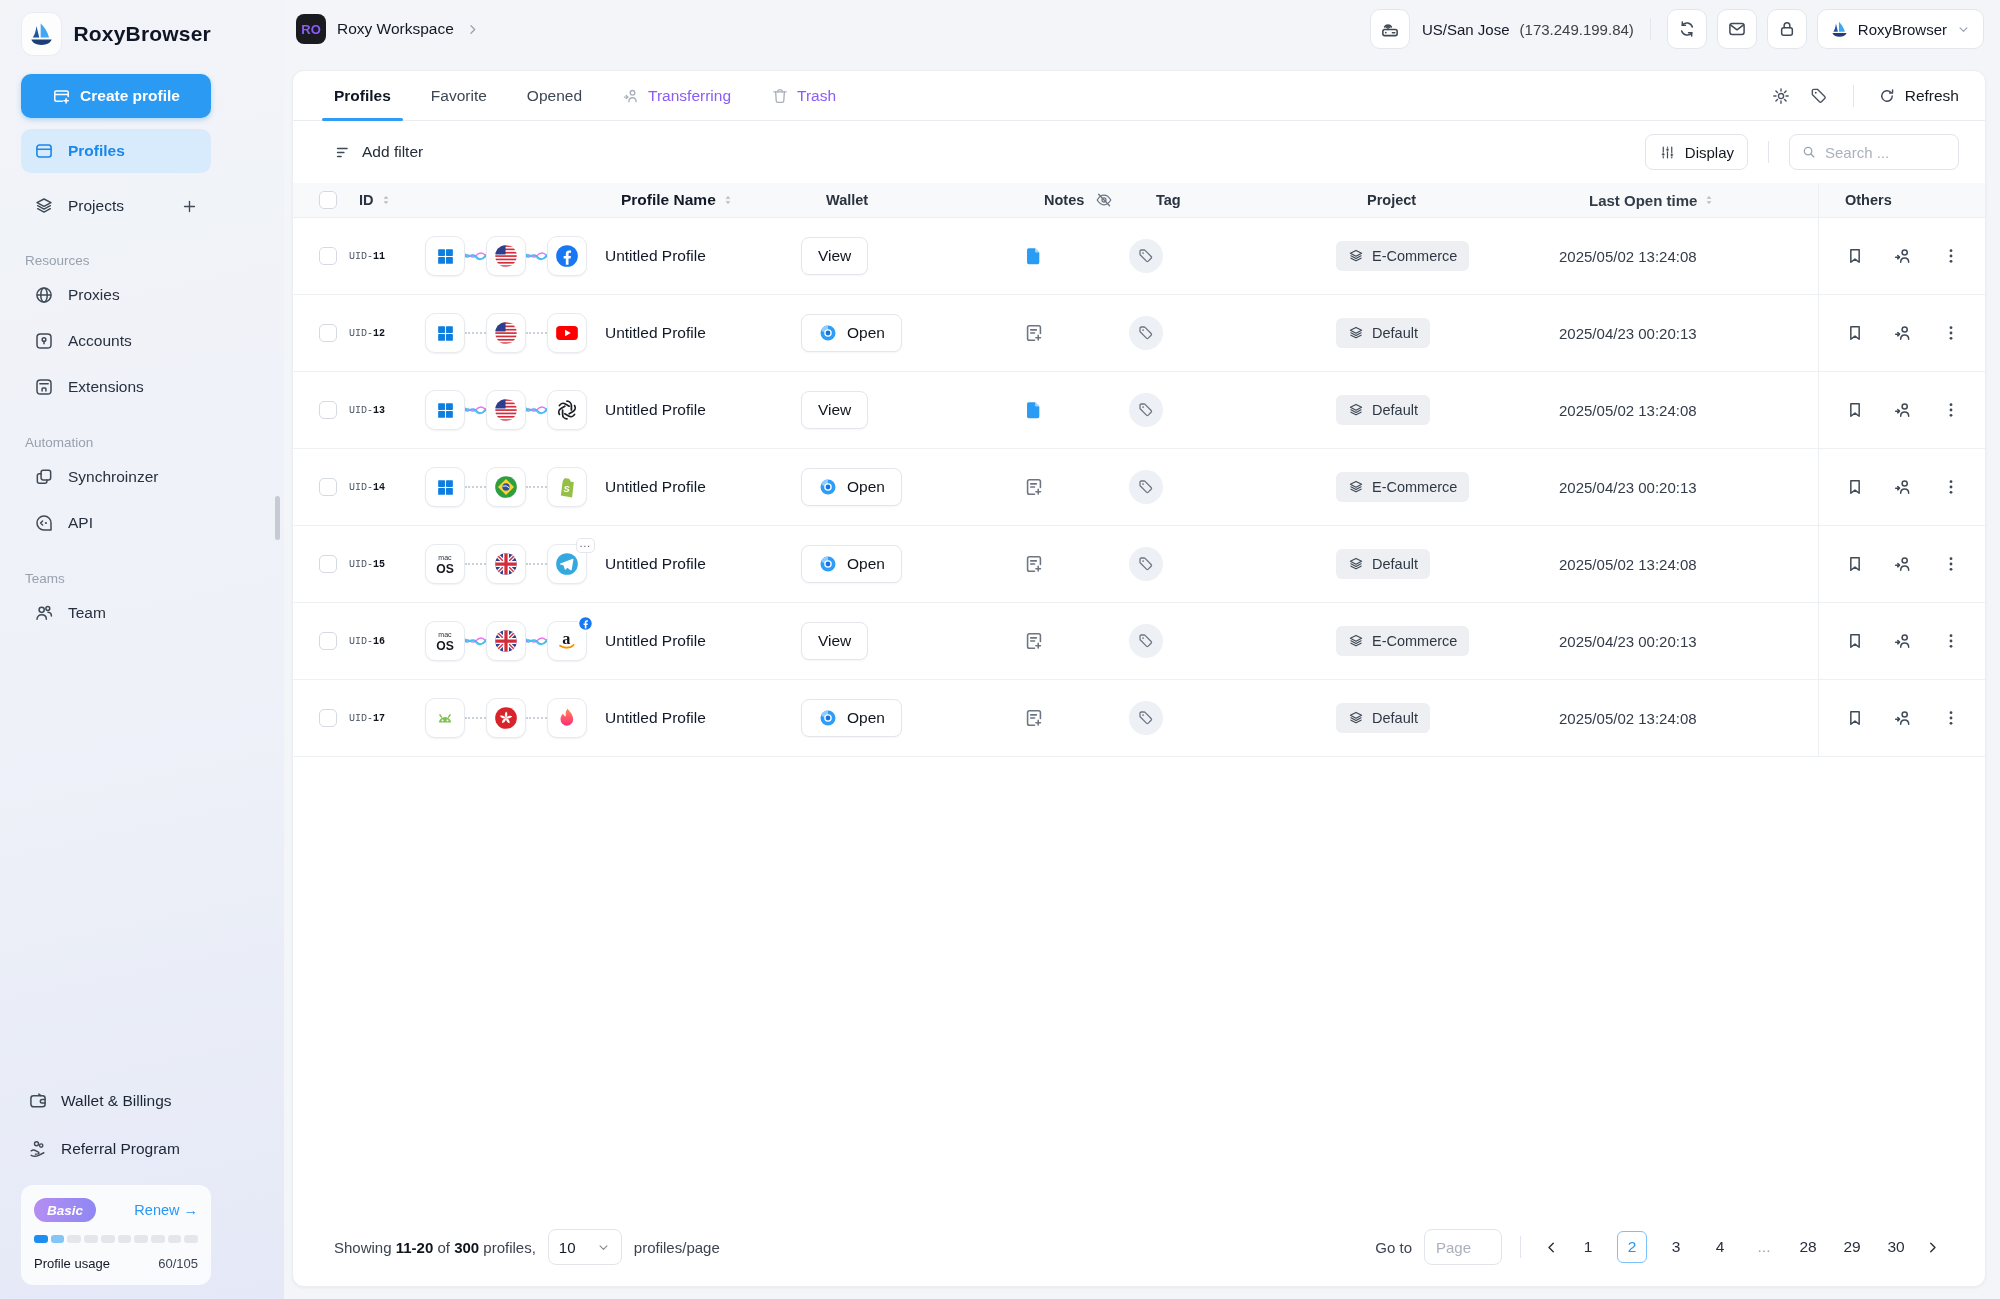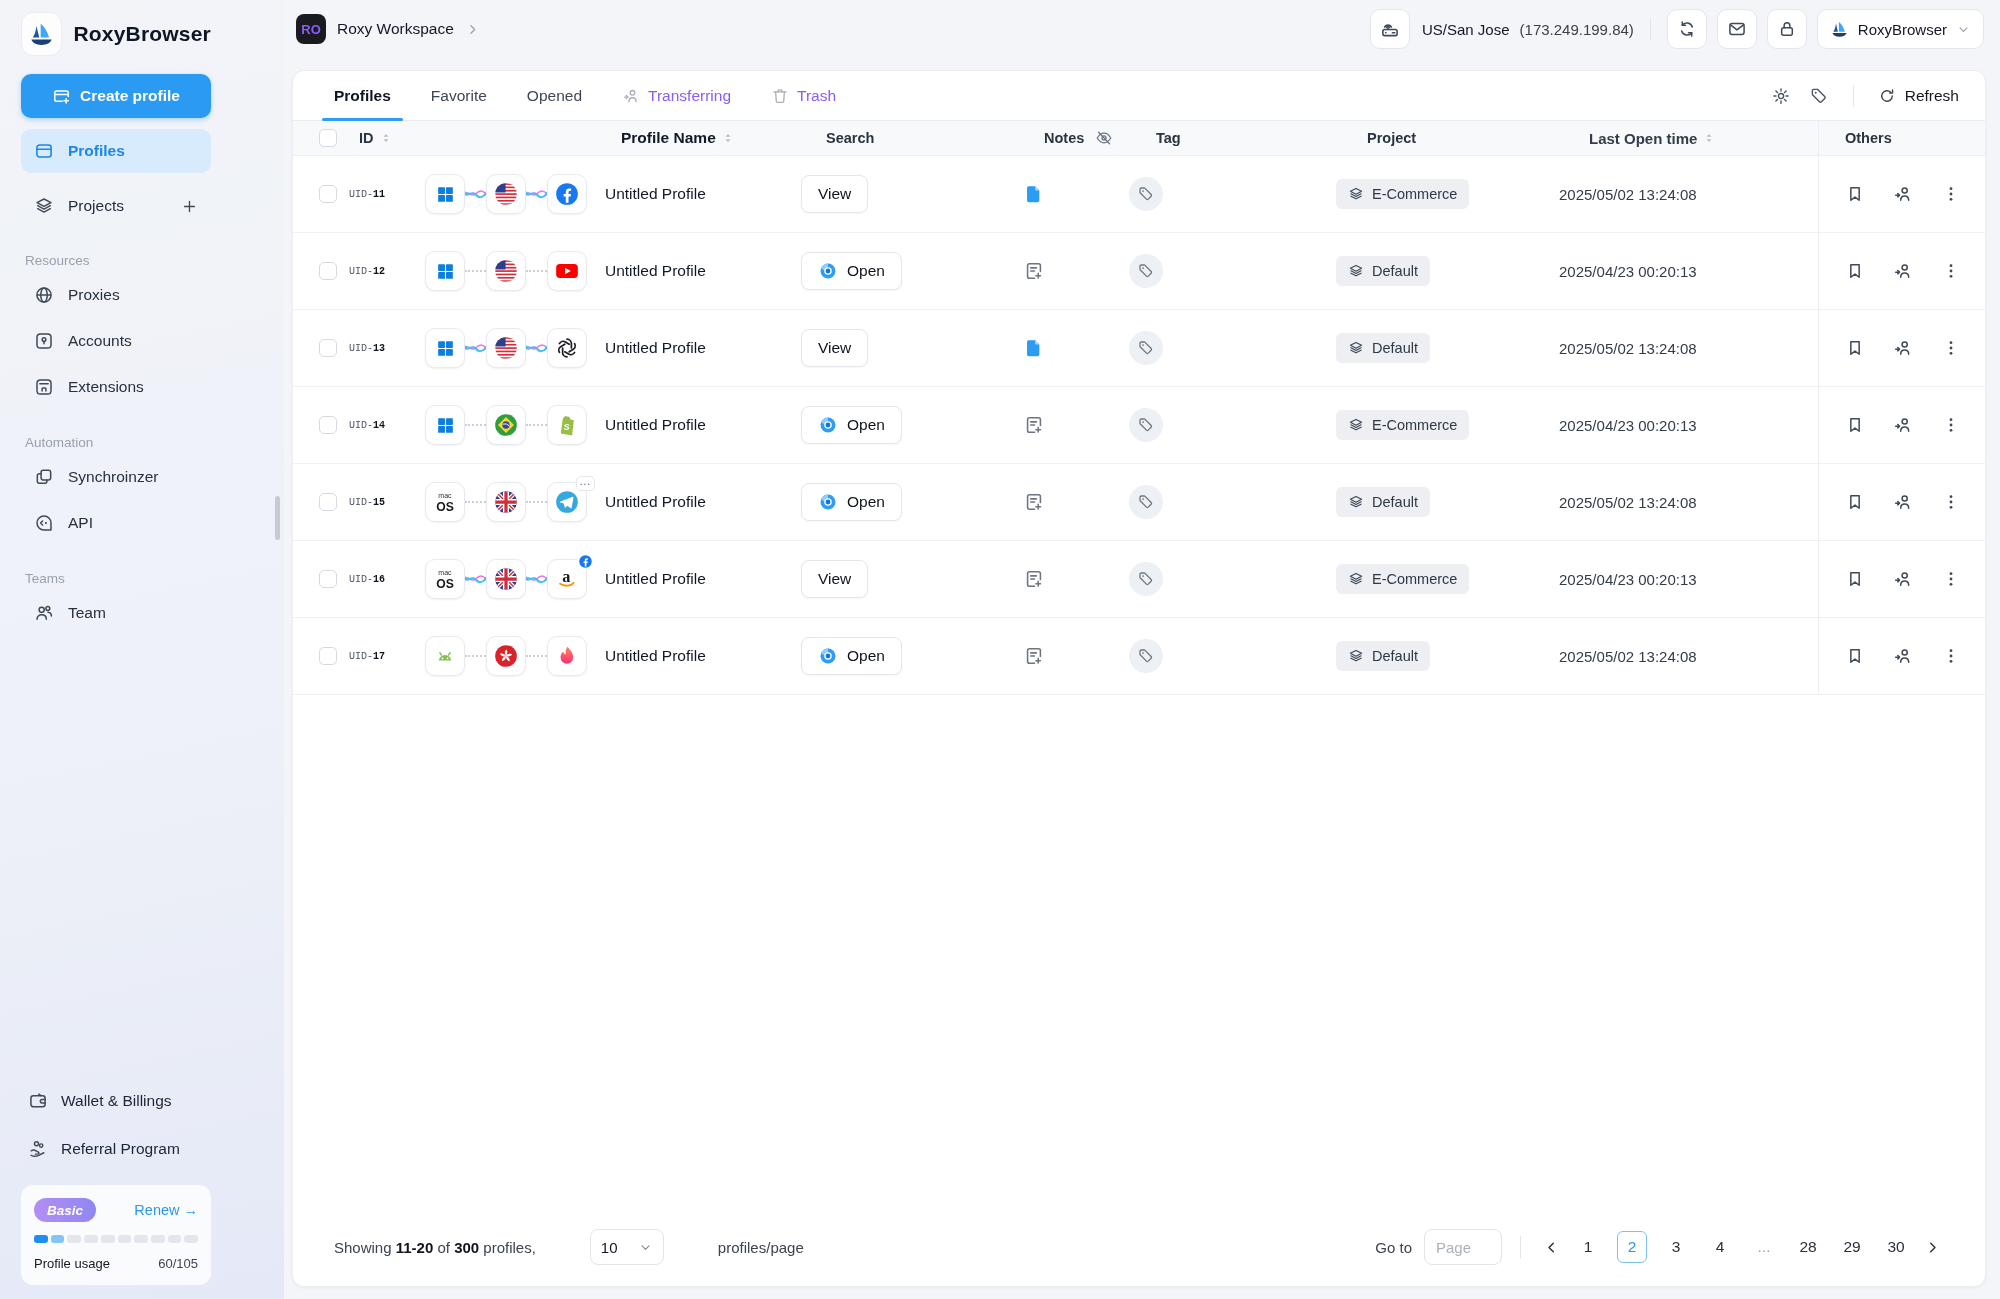--- a/index.html
+++ b/index.html
@@ -118,21 +118,21 @@
   .conn.dot { border-top:2px dotted #cbd1d9; height:0; }
   .mini-dots { position:absolute; top:-7px; right:-9px; background:#fff; border:1px solid #e3e7ec; border-radius:5px; font-size:10px; line-height:8px; padding:1px 3px 4px; color:#49505b; letter-spacing:1px; }
   .mini-fb { position:absolute; top:-7px; right:-8px; width:17px; height:17px; border-radius:50%; background:#fff; display:flex; align-items:center; justify-content:center; }
   .act-btn { height:38px; border-radius:8px; border:1px solid #e3e6eb; background:#fff; display:flex; align-items:center; gap:9px; padding:0 16px; font-size:15.5px; color:#10151d; cursor:pointer; font-family:inherit; box-shadow:0 1px 2px rgba(16,24,40,.04); }
   .tag-chip { width:34px; height:34px; border-radius:50%; background:#edf0f4; display:flex; align-items:center; justify-content:center; color:#6c7580; cursor:pointer; }
   .proj-badge { height:30px; border-radius:6px; background:#edeff3; display:flex; align-items:center; gap:8px; padding:0 12px; font-size:14.5px; color:#2f3945; }
   .oth-ic { color:#3f4a56; cursor:pointer; }
   .tbody-fill { flex:1; }
 
   
-  .tfoot { height:70px; display:flex; align-items:center; padding:0 38px 8px 41px; flex-shrink:0; font-size:15px; color:#3b4450;gap:42px; }
+  .tfoot { height:70px; display:flex; align-items:center; padding:0 38px 8px 41px; flex-shrink:0; font-size:15px; color:#3b4450; }
   .tfoot b { color:#10151d; }
   .psize { height:36px; width:74px; border:1px solid #e1e5ea; border-radius:8px; display:flex; align-items:center; justify-content:space-between; padding:0 10px; margin:0 12px; cursor:pointer; color:#111827; }
   .foot-right { margin-left:auto; display:flex; align-items:center; }
   .goto-label { margin-right:12px; }
   .page-input { height:36px; width:78px; border:1px solid #e1e5ea; border-radius:8px; padding:0 11px; font-size:15px; font-family:inherit; color:#374151; outline:none; }
   .page-input::placeholder { color:#aab1bb; }
   .pg-div { width:1px; height:22px; background:#e2e6ec; margin:0 16px 0 18px; }
   .pg { min-width:30px; height:32px; display:flex; align-items:center; justify-content:center; margin:0 7px; font-size:15.5px; color:#28303c; cursor:pointer; border-radius:6px; padding:0 4px; }
   .pg.active { border:1px solid #7cc0f7; color:#2196f3; font-weight:500; }
   .pg.dots { color:#9aa2ae; cursor:default; }
@@ -727,20 +727,49 @@
         <span class="ic">
             <svg width="18" height="18">
               <use href="#i-refresh"></use>
             </svg>
           </span>
         <span>Refresh</span>
       </span>
     </div>
   </div>
 
+  <div class="filter-row">
+    <span class="add-filter">
+      <span class="ic">
+          <svg width="19" height="19">
+            <use href="#i-filter"></use>
+          </svg>
+        </span>
+      <span>Add filter</span>
+    </span>
+    <div class="filter-right">
+      <button class="display-btn">
+        <span class="ic">
+            <svg width="17" height="17">
+              <use href="#i-sliders"></use>
+            </svg>
+          </span>
+        <span>Display</span>
+      </button>
+      <span class="vdiv"></span>
+      <div class="search-box">
+        <span class="ic" style="color:#9aa2ae">
+            <svg width="16" height="16">
+              <use href="#i-search"></use>
+            </svg>
+          </span>
+        <input placeholder="Search ..." style="">
+      </div>
+    </div>
+  </div>
 
   <div class="thead">
     <div class="cell c-check">
         <span class="checkbox"></span>
       </div>
     <div class="cell c-id">
         <span class="hlab">
           <span>ID</span>
           <span class="ic" style="color:#b6bcc6">
             <svg width="14" height="14">
@@ -754,21 +783,21 @@
         <span class="hlab">
           <span>Profile Name</span>
           <span class="ic" style="color:#b6bcc6">
             <svg width="14" height="14">
               <use href="#i-sort"></use>
             </svg>
           </span>
         </span>
       </div>
     <div class="cell c-action">
-        <span>Search</span>
+        <span>Wallet</span>
       </div>
     <div class="cell c-notes">
         <span class="hlab">
           <span>Notes</span>
           <span class="ic" style="color:#6c7580;margin-left:6px">
             <svg width="18" height="18">
               <use href="#i-eyeoff"></use>
             </svg>
           </span>
         </span>

